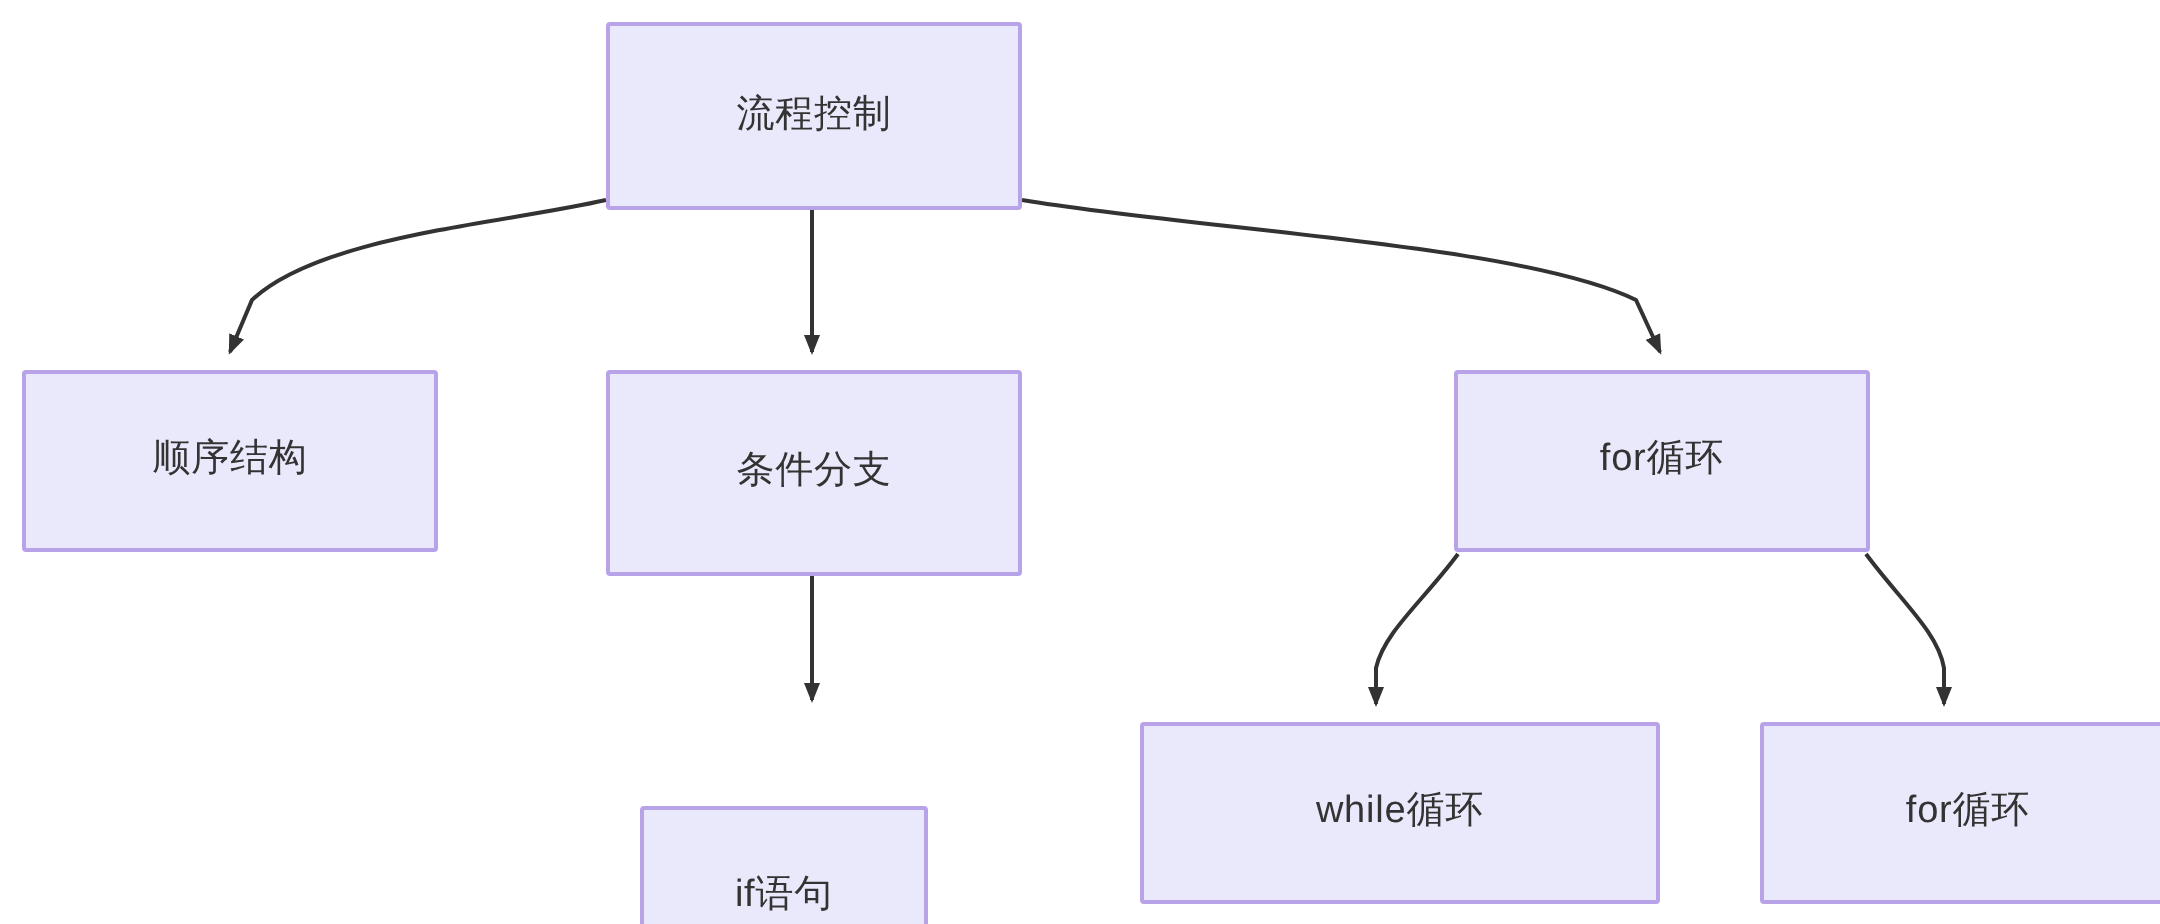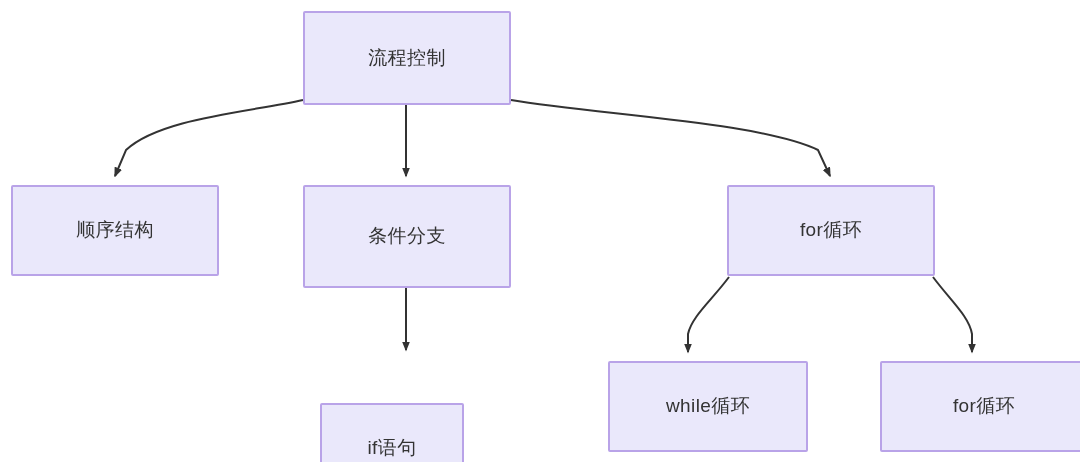--- a/index.html
+++ b/index.html
@@ -43,21 +43,21 @@
   }
   .node-label {
     display: block;
   }
   
   #node-root        { left: 303px; top: 11px;  width: 208px; height: 94px; }
   #node-sequence    { left: 11px;  top: 185px; width: 208px; height: 91px; }
   #node-condition   { left: 303px; top: 185px; width: 208px; height: 103px; }
   #node-loop        { left: 727px; top: 185px; width: 208px; height: 91px; }
   #node-if          { left: 320px; top: 359px; width: 144px; height: 90px; margin-top: 44px; }
-  #node-while       { left: 608px; top: 361px; width: 200px; height: 91px; }
+  #node-while       { left: 570px; top: 361px; width: 260px; height: 91px; }
   #node-for         { left: 880px; top: 361px; width: 208px; height: 91px; }
 </style>
 </head>
 <body>
 
 <div id="diagram-canvas">
 
   <svg id="edge-layer" viewBox="0 0 1080 462" width="1080" height="462" xmlns="http://www.w3.org/2000/svg">
     <defs>
       <marker id="arrowhead" markerWidth="10" markerHeight="8" refX="8.5" refY="4" orient="auto" markerUnits="userSpaceOnUse">

